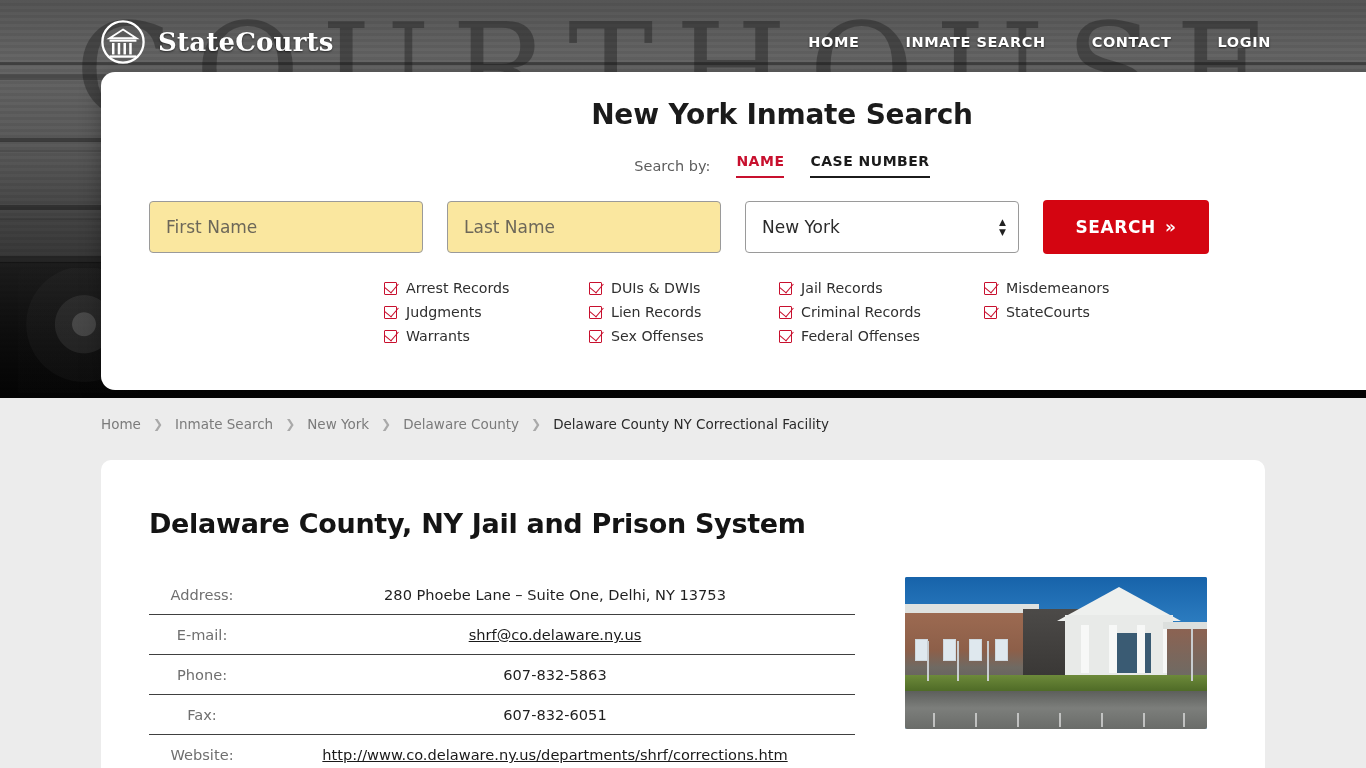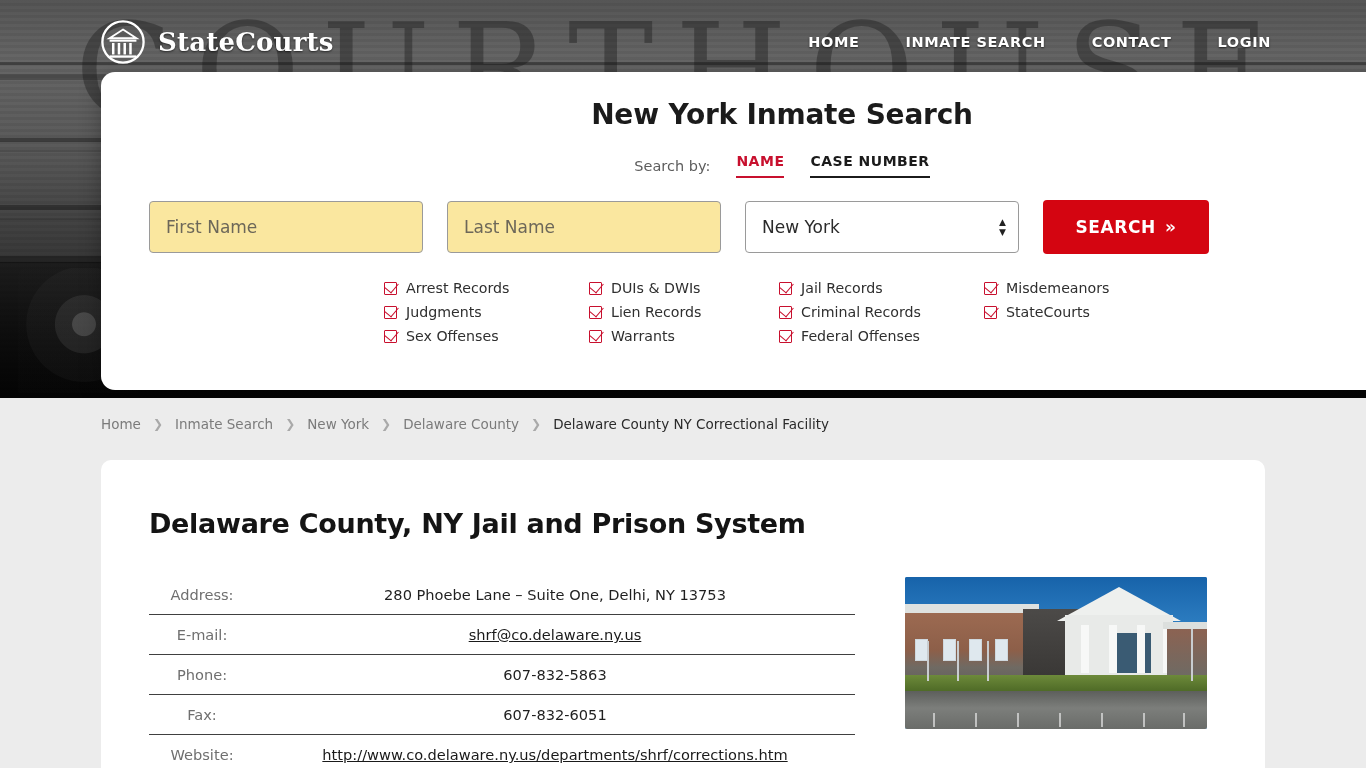--- a/index.html
+++ b/index.html
@@ -350,25 +350,25 @@
       <div class="feature">
           <span class="chk"></span>
           <span>Criminal Records</span>
         </div>
       <div class="feature">
           <span class="chk"></span>
           <span>StateCourts</span>
         </div>
       <div class="feature">
           <span class="chk"></span>
+          <span>Warrants</span>
+        </div>
+      <div class="feature">
+          <span class="chk"></span>
           <span>Sex Offenses</span>
-        </div>
-      <div class="feature">
-          <span class="chk"></span>
-          <span>Warrants</span>
         </div>
       <div class="feature">
           <span class="chk"></span>
           <span>Federal Offenses</span>
         </div>
     </div>
   </div>
 </div>
 
 <div class="breadcrumb-bar">

